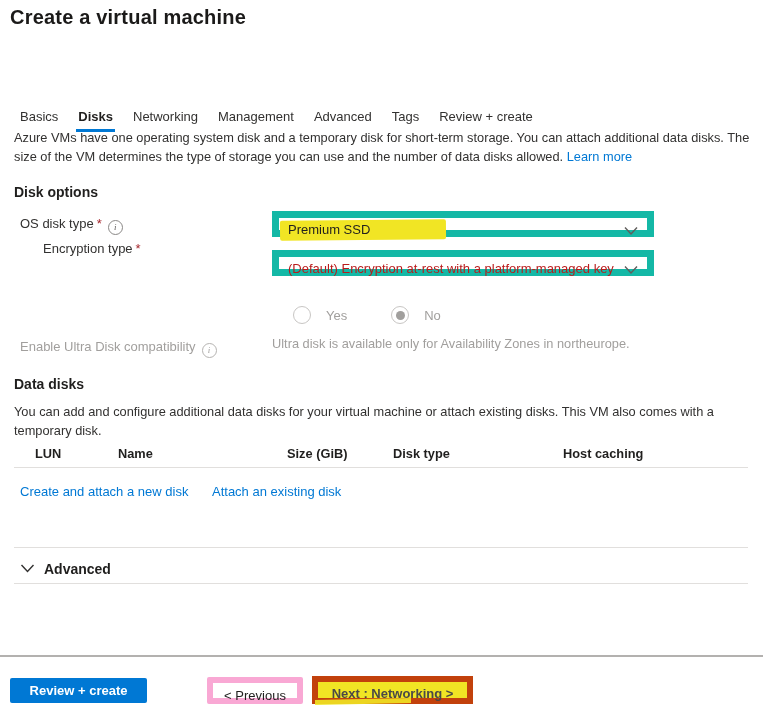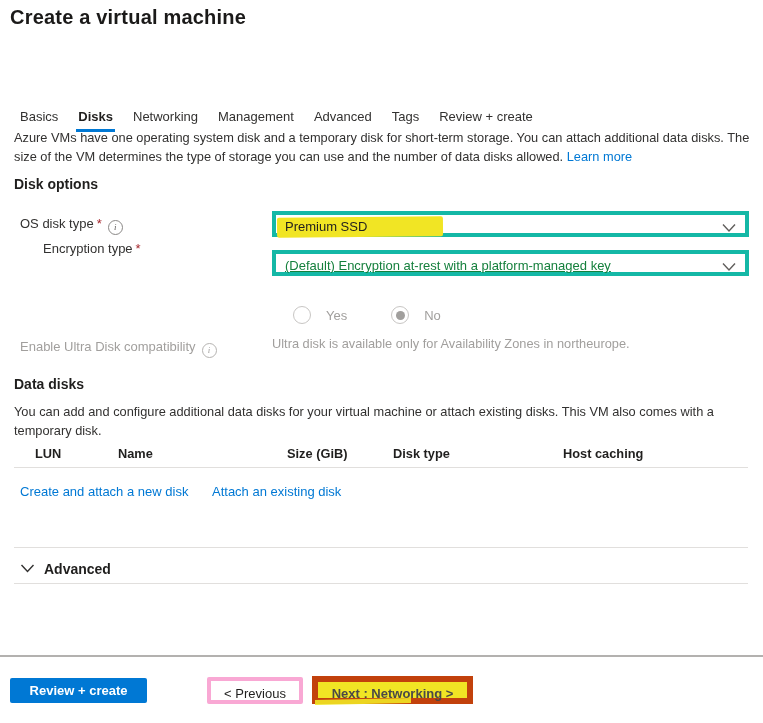--- a/index.html
+++ b/index.html
@@ -11,32 +11,32 @@
   
   .tabs{position:absolute;left:20px;top:92px;display:flex;gap:20px;font-size:13px;color:#323130;}
   .tab{position:relative;cursor:pointer;padding-bottom:8px;white-space:nowrap;margin-top:17px;}
   .tab.active{font-weight:700;color:#201f1e;}
   .tab.active::after{content:"";position:absolute;left:-2px;right:-2px;bottom:0;height:3px;background:#0078d4;}
 
   .intro{position:absolute;left:14px;top:128px;width:742px;font-size:12.8px;line-height:19px;color:#323130;}
   .link{color:#0078d4;text-decoration:none;cursor:pointer;}
 
   .section-h{position:absolute;left:14px;font-size:14px;font-weight:700;color:#201f1e;}
-  .h-diskopts{top:176px;}
+  .h-diskopts{top:184px;}
   .h-datadisks{top:376px;}
 
   .field-label{position:absolute;left:20px;font-size:13px;color:#323130;white-space:nowrap;}
   .req{color:#a4262c;margin-left:3px;}
   .info-icon{display:inline-block;width:13px;height:13px;border:1px solid #8a8886;border-radius:50%;
              font-size:9px;line-height:13px;text-align:center;color:#605e5c;margin-left:6px;vertical-align:-2px;
              font-family:"Liberation Serif",serif;font-style:italic;}
   .disabled-label{color:#a19f9d;margin-top:28px;}
   .disabled-label .info-icon{border-color:#b5b3b1;color:#a19f9d;}
 
-  .select-box{position:absolute;left:272px;width:477px;height:26px;border:4px solid #14b8a6;background:#fff;
+  .select-box{position:absolute;left:272px;width:382px;height:26px;border:7px solid #14b8a6;background:#fff;
               box-sizing:border-box;font-size:13px;color:#201f1e;cursor:pointer;}
   .select-box .val{position:absolute;left:9px;top:0;line-height:24px;z-index:2;white-space:nowrap;}
   .select-box .chev{position:absolute;right:9px;top:6px;z-index:2;}
   .hl-marker{position:absolute;left:1px;top:2px;width:166px;height:20px;background:#f1e524;
              transform:rotate(-0.6deg);border-radius:2px;z-index:1;}
 
   
   .radio-row{position:absolute;left:272px;top:306px;display:flex;align-items:center;gap:15px;font-size:13px;color:#a19f9d;margin-left:21px;}
   .radio{width:18px;height:18px;border:1px solid #c8c6c4;border-radius:50%;background:#fff;box-sizing:border-box;
          display:flex;align-items:center;justify-content:center;}
@@ -60,21 +60,21 @@
   .divider{position:absolute;left:14px;width:734px;height:1px;background:#e1dfdd;}
   .d1{top:547px;} .d2{top:583px;}
 
   .advanced{position:absolute;left:20px;top:560px;display:flex;align-items:center;gap:9px;cursor:pointer;}
   .advanced .lbl{font-size:14px;font-weight:700;color:#201f1e;}
 
   .footer-line{position:absolute;left:0;top:655px;width:763px;height:2px;background:#b3b1af;}
 
   .btn{position:absolute;box-sizing:border-box;font-size:13px;text-align:center;cursor:pointer;border-radius:2px;}
   .btn-primary{left:10px;top:678px;width:137px;height:25px;background:#0078d4;color:#fff;font-weight:700;line-height:25px;}
-  .btn-secondary{left:207px;top:677px;width:96px;height:27px;background:#fff;border:4px solid #f9a8d4;color:#201f1e;line-height:25px;}
+  .btn-secondary{left:207px;top:677px;width:96px;height:27px;background:#fff;border:6px solid #f9a8d4;color:#201f1e;line-height:25px;}
   .btn-next{left:312px;top:676px;width:161px;height:28px;background:#f1e524;border:6px solid #c2410c;color:#4a4947;
             font-weight:700;line-height:24px;border-radius:0;}
   .btn-next::after{content:"";position:absolute;left:-3px;bottom:-6px;width:96px;height:5px;background:#f1e524;
                    transform:rotate(-1.2deg);opacity:.9;}
 </style>
 </head>
 <body>
 
 <div class="page">
 
@@ -102,21 +102,21 @@
     <span class="val">Premium SSD</span>
     <span class="chev"><svg width="14" height="10" viewBox="0 0 14 10">
           <path d="M1 1.5 L7 8 L13 1.5" stroke="#605e5c" stroke-width="1.4" fill="none"></path>
         </svg></span>
   </div>
 
   <div class="field-label" style="top:241px;margin-left:23px;">
     <span>Encryption type</span><span class="req">*</span>
   </div>
   <div class="select-box" style="top:250px;">
-    <span class="val" style="color:#15803d;text-decoration:underline;">(Default) Encryption at-rest with a platform-managed key</span>
+    <span class="val" style="color:#b91c1c;">(Default) Encryption at-rest with a platform-managed key</span>
     <span class="chev"><svg width="14" height="10" viewBox="0 0 14 10">
           <path d="M1 1.5 L7 8 L13 1.5" stroke="#605e5c" stroke-width="1.4" fill="none"></path>
         </svg></span>
   </div>
 
   <div class="field-label disabled-label" style="top:311px;">
     <span>Enable Ultra Disk compatibility</span><span class="info-icon">i</span>
   </div>
   <div class="radio-row">
     <span class="radio"></span>

